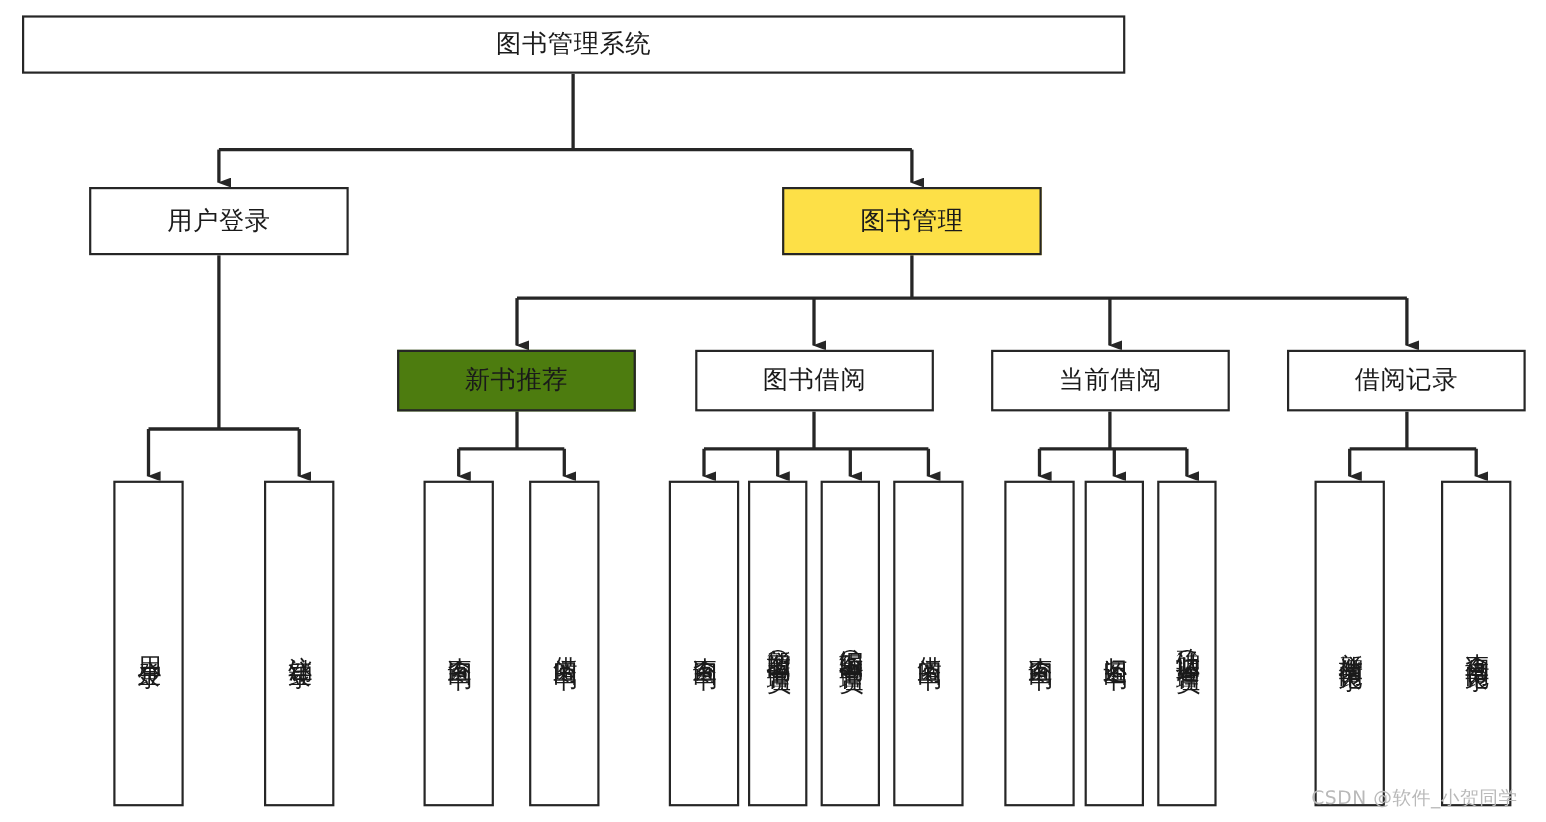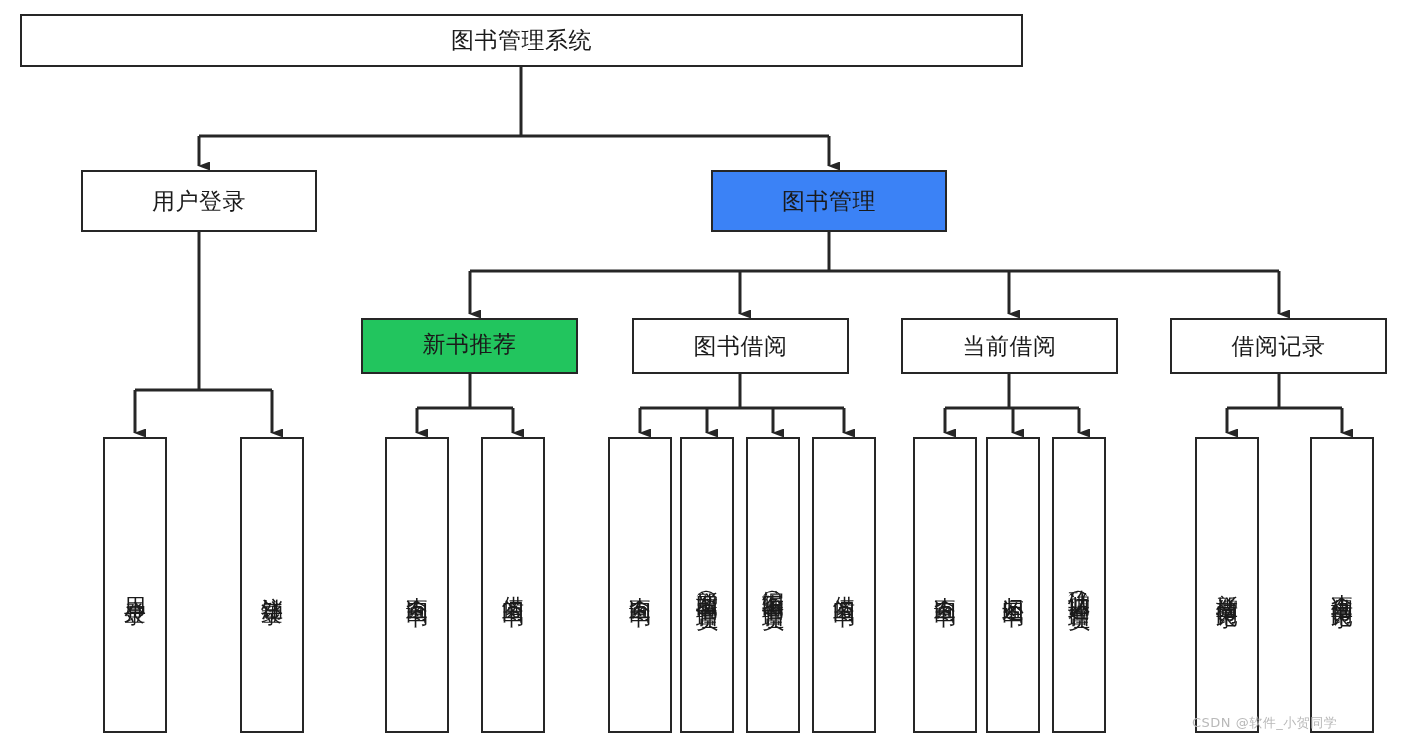--- a/index.html
+++ b/index.html
@@ -64,21 +64,21 @@
     text-orientation: upright;
     font-size: 22px;
     line-height: 1.0;
     letter-spacing: 3px;
     white-space: nowrap;
     display: block;
   }
   .watermark {
     position: absolute;
     color: #b9b9b9;
-    font-size: 13px;
+    font-size: 17px;
     white-space: nowrap;
     letter-spacing: 0.5px;
     font-family: "DejaVu Sans", "Liberation Sans", sans-serif;
   }
 </style>
 </head>
 <body>
 
 <div id="diagram-root">
 
@@ -135,25 +135,25 @@
     </g>
   </svg>
 
   <div class="node horiz root" style="left: 20px; top: 14px; width: 1003px; height: 53px; border-color: rgb(38, 38, 38); background: rgb(255, 255, 255);">
     <span class="node-label" style="color: rgb(26, 26, 26);">图书管理系统</span>
   </div>
 
   <div class="node horiz" style="left: 81px; top: 170px; width: 236px; height: 62px; border-color: rgb(38, 38, 38); background: rgb(255, 255, 255);">
     <span class="node-label" style="color: rgb(26, 26, 26);">用户登录</span>
   </div>
-  <div class="node horiz" style="left: 711px; top: 170px; width: 236px; height: 62px; border-color: rgb(38, 38, 38); background: #3b82f6;">
+  <div class="node horiz" style="left: 711px; top: 170px; width: 236px; height: 62px; border-color: rgb(38, 38, 38); background: #fde047;">
     <span class="node-label" style="color: rgb(26, 26, 26);">图书管理</span>
   </div>
 
-  <div class="node horiz" style="left: 361px; top: 318px; width: 217px; height: 56px; border-color: rgb(38, 38, 38); background: #22c55e; font-family: Liberation Mono, monospace;">
+  <div class="node horiz" style="left: 361px; top: 318px; width: 217px; height: 56px; border-color: rgb(38, 38, 38); background: #4d7c0f;">
     <span class="node-label" style="color: rgb(26, 26, 26);">新书推荐</span>
   </div>
   <div class="node horiz" style="left: 901px; top: 318px; width: 217px; height: 56px; border-color: rgb(38, 38, 38); background: rgb(255, 255, 255);">
     <span class="node-label" style="color: rgb(26, 26, 26);">当前借阅</span>
   </div>
   <div class="node horiz" style="left: 632px; top: 318px; width: 217px; height: 56px; border-color: rgb(38, 38, 38); background: rgb(255, 255, 255);">
     <span class="node-label" style="color: rgb(26, 26, 26);">图书借阅</span>
   </div>
   <div class="node horiz" style="left: 1170px; top: 318px; width: 217px; height: 56px; border-color: rgb(38, 38, 38); background: rgb(255, 255, 255);">
     <span class="node-label" style="color: rgb(26, 26, 26); text-align: center;">借阅记录</span>

